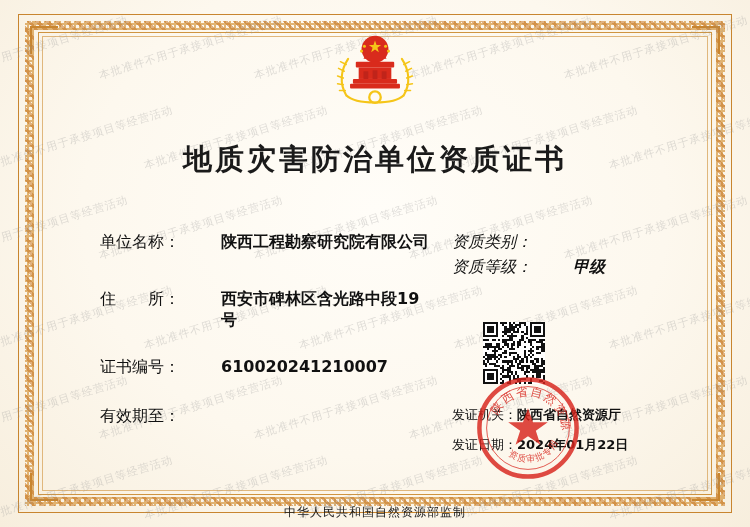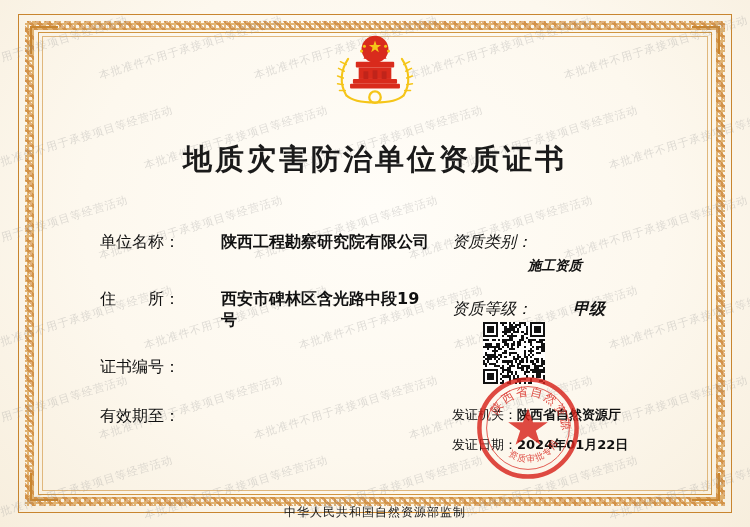--- a/index.html
+++ b/index.html
@@ -302,31 +302,31 @@
     <div class="field">
       <span class="label">单位名称：</span>
       <span class="value">陕西工程勘察研究院有限公司</span>
     </div>
     <div class="field" style="margin-top:36px">
       <span class="label">住　　所：</span>
       <span class="value">西安市碑林区含光路中段19号</span>
     </div>
     <div class="field" style="margin-top:20px">
       <span class="label">证书编号：</span>
+      <span class="value">610020241210007</span>
     </div>
     <div class="field" style="margin-top:28px">
       <span class="label">有效期至：</span>
     </div>
   </div>
 
   <div class="fields-right">
     <div class="field tight">
       <span class="label">资质类别：</span>
     </div>
-    <div class="subvalue">施工资质</div>
     <div class="field">
       <span class="label">资质等级：</span>
       <span class="value">甲级</span>
     </div>
   </div>
 
   <div class="qr">
     <svg viewBox="0 0 29 29" width="62" height="62" shape-rendering="crispEdges" id="qr-svg">
       <rect width="29" height="29" fill="#ffffff"></rect>
     <rect x="0" y="0" width="1" height="1" fill="#111"></rect>

